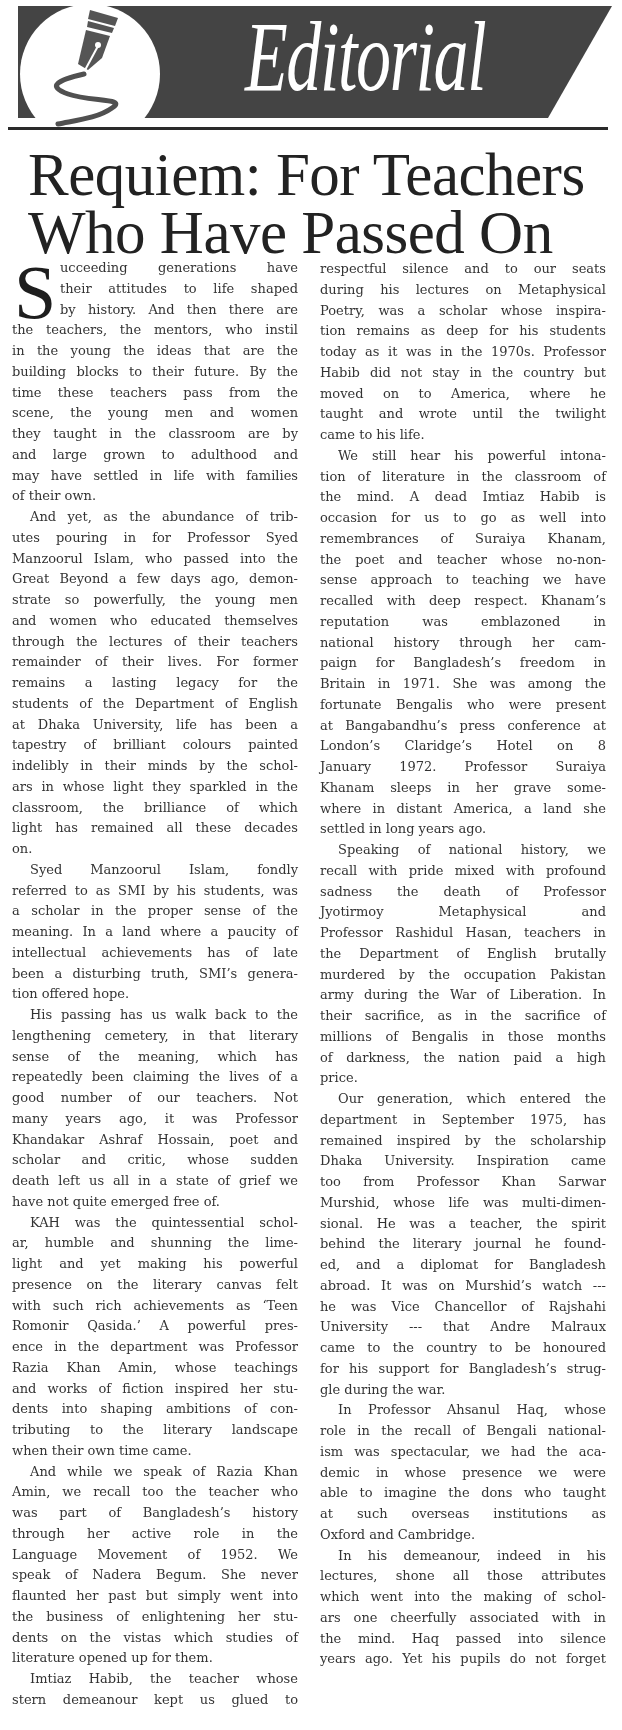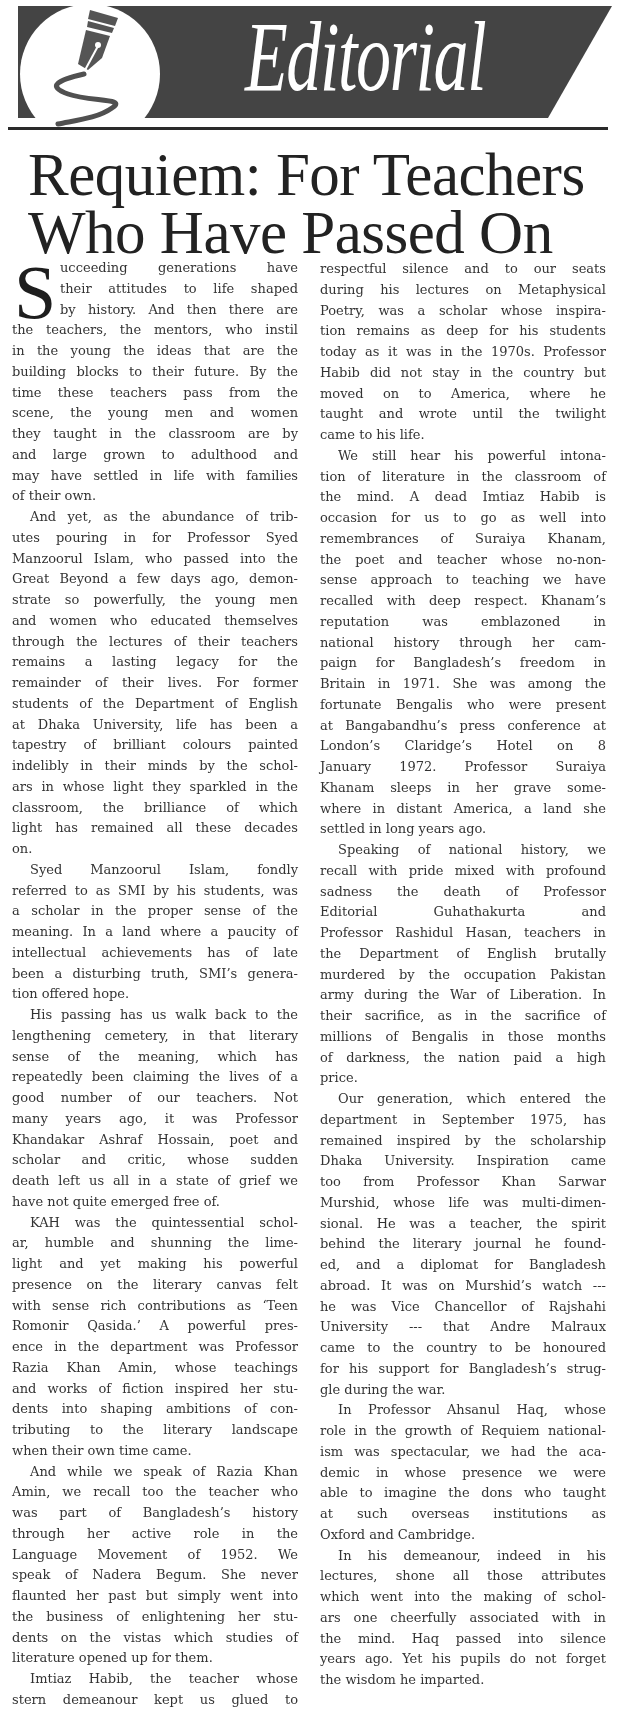--- a/index.html
+++ b/index.html
@@ -75,22 +75,22 @@
     <span class="ln">and large grown to adulthood and</span>
     <span class="ln">may have settled in life with families</span>
     <span class="ln end">of their own.</span>
     <span class="ln ind">And yet, as the abundance of trib-</span>
     <span class="ln">utes pouring in for Professor Syed</span>
     <span class="ln">Manzoorul Islam, who passed into the</span>
     <span class="ln">Great Beyond a few days ago, demon-</span>
     <span class="ln">strate so powerfully, the young men</span>
     <span class="ln">and women who educated themselves</span>
     <span class="ln">through the lectures of their teachers</span>
+    <span class="ln">remainder of their lives. For former</span>
     <span class="ln">remains a lasting legacy for the</span>
-    <span class="ln">remainder of their lives. For former</span>
     <span class="ln">students of the Department of English</span>
     <span class="ln">at Dhaka University, life has been a</span>
     <span class="ln">tapestry of brilliant colours painted</span>
     <span class="ln">indelibly in their minds by the schol-</span>
     <span class="ln">ars in whose light they sparkled in the</span>
     <span class="ln">classroom, the brilliance of which</span>
     <span class="ln">light has remained all these decades</span>
     <span class="ln end">on.</span>
     <span class="ln ind">Syed Manzoorul Islam, fondly</span>
     <span class="ln">referred to as SMI by his students, was</span>
@@ -106,21 +106,21 @@
     <span class="ln">good number of our teachers. Not</span>
     <span class="ln">many years ago, it was Professor</span>
     <span class="ln">Khandakar Ashraf Hossain, poet and</span>
     <span class="ln">scholar and critic, whose sudden</span>
     <span class="ln">death left us all in a state of grief we</span>
     <span class="ln end">have not quite emerged free of.</span>
     <span class="ln ind">KAH was the quintessential schol-</span>
     <span class="ln">ar, humble and shunning the lime-</span>
     <span class="ln">light and yet making his powerful</span>
     <span class="ln">presence on the literary canvas felt</span>
-    <span class="ln">with sense rich contributions as ‘Teen</span>
+    <span class="ln">with such rich achievements as ‘Teen</span>
     <span class="ln">Romonir Qasida.’ A powerful pres-</span>
     <span class="ln">ence in the department was Professor</span>
     <span class="ln">Razia Khan Amin, whose teachings</span>
     <span class="ln">and works of fiction inspired her stu-</span>
     <span class="ln">dents into shaping ambitions of con-</span>
     <span class="ln">tributing to the literary landscape</span>
     <span class="ln end">when their own time came.</span>
     <span class="ln ind">And while we speak of Razia Khan</span>
     <span class="ln">Amin, we recall too the teacher who</span>
     <span class="ln">was part of Bangladesh’s history</span>
@@ -159,21 +159,21 @@
     <span class="ln">fortunate Bengalis who were present</span>
     <span class="ln">at Bangabandhu’s press conference at</span>
     <span class="ln">London’s Claridge’s Hotel on 8</span>
     <span class="ln">January 1972. Professor Suraiya</span>
     <span class="ln">Khanam sleeps in her grave some-</span>
     <span class="ln">where in distant America, a land she</span>
     <span class="ln end">settled in long years ago.</span>
     <span class="ln ind">Speaking of national history, we</span>
     <span class="ln">recall with pride mixed with profound</span>
     <span class="ln">sadness the death of Professor</span>
-    <span class="ln">Editorial Guhathakurta and</span>
+    <span class="ln">Jyotirmoy Metaphysical and</span>
     <span class="ln">Professor Rashidul Hasan, teachers in</span>
     <span class="ln">the Department of English brutally</span>
     <span class="ln">murdered by the occupation Pakistan</span>
     <span class="ln">army during the War of Liberation. In</span>
     <span class="ln">their sacrifice, as in the sacrifice of</span>
     <span class="ln">millions of Bengalis in those months</span>
     <span class="ln">of darkness, the nation paid a high</span>
     <span class="ln end">price.</span>
     <span class="ln ind">Our generation, which entered the</span>
     <span class="ln">department in September 1975, has</span>
@@ -184,26 +184,25 @@
     <span class="ln">sional. He was a teacher, the spirit</span>
     <span class="ln">behind the literary journal he found-</span>
     <span class="ln">ed, and a diplomat for Bangladesh</span>
     <span class="ln">abroad. It was on Murshid’s watch ---</span>
     <span class="ln">he was Vice Chancellor of Rajshahi</span>
     <span class="ln">University --- that Andre Malraux</span>
     <span class="ln">came to the country to be honoured</span>
     <span class="ln">for his support for Bangladesh’s strug-</span>
     <span class="ln end">gle during the war.</span>
     <span class="ln ind">In Professor Ahsanul Haq, whose</span>
-    <span class="ln">role in the growth of Requiem national-</span>
+    <span class="ln">role in the recall of Bengali national-</span>
     <span class="ln">ism was spectacular, we had the aca-</span>
     <span class="ln">demic in whose presence we were</span>
     <span class="ln">able to imagine the dons who taught</span>
     <span class="ln">at such overseas institutions as</span>
     <span class="ln end">Oxford and Cambridge.</span>
     <span class="ln ind">In his demeanour, indeed in his</span>
     <span class="ln">lectures, shone all those attributes</span>
     <span class="ln">which went into the making of schol-</span>
     <span class="ln">ars one cheerfully associated with in</span>
     <span class="ln">the mind. Haq passed into silence</span>
     <span class="ln">years ago. Yet his pupils do not forget</span>
-    <span class="ln end">the wisdom he imparted.</span>
   </div>
 
 </body></html>

